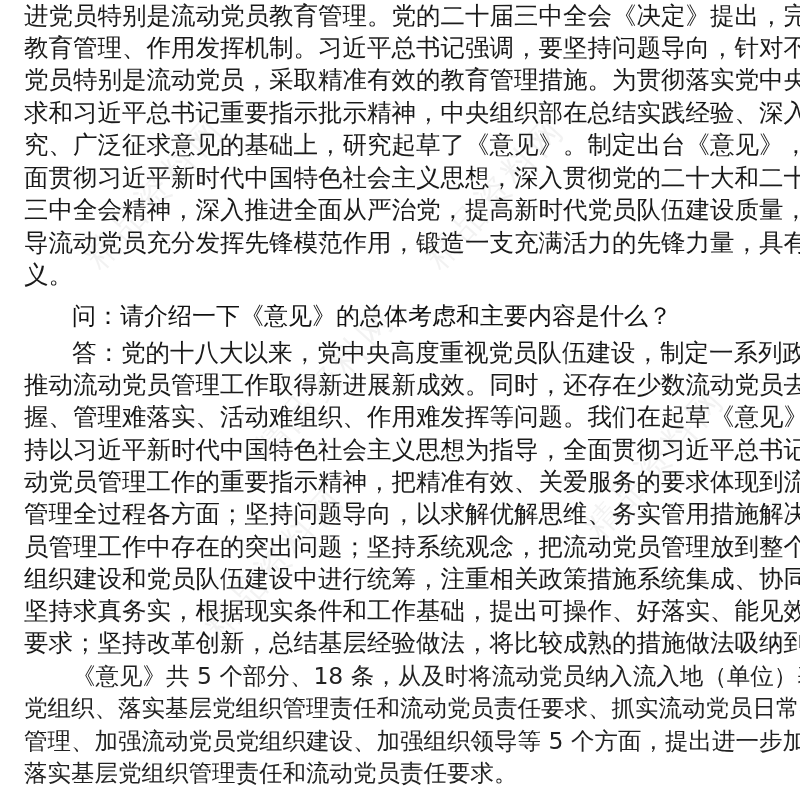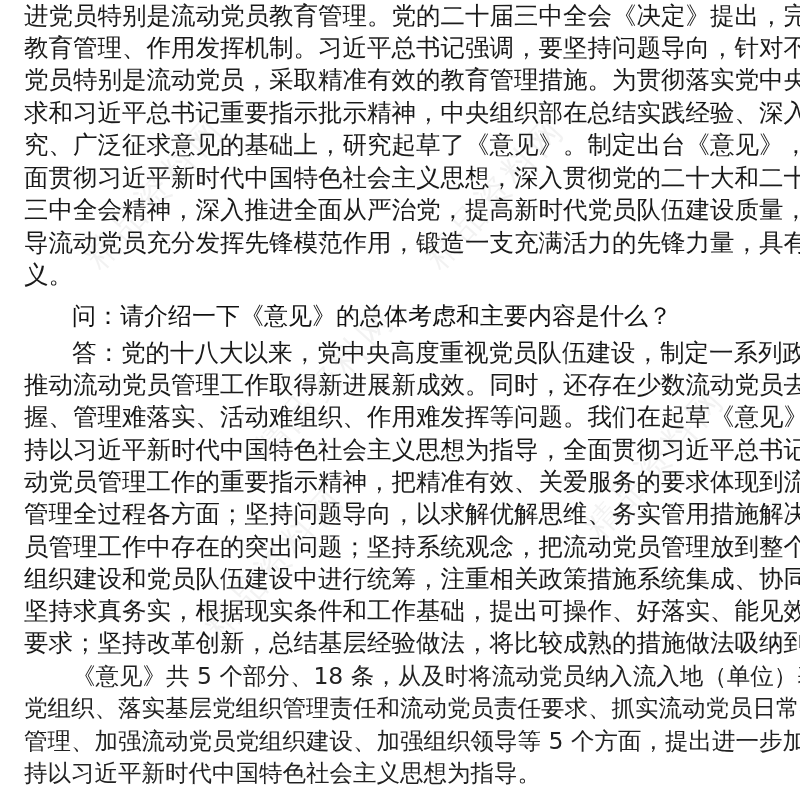--- a/index.html
+++ b/index.html
@@ -103,16 +103,16 @@
     <div class="line" style="top:563px;">组织建设和党员队伍建设中进行统筹，注重相关政策措施系统集成、协同联动；</div>
     <div class="line" style="top:595px;">坚持求真务实，根据现实条件和工作基础，提出可操作、好落实、能见效的具体</div>
     <div class="line" style="top:627px;">要求；坚持改革创新，总结基层经验做法，将比较成熟的措施做法吸纳到《意见》</div>
 
   </div>
 
   <div>
     <div class="line indent sans" style="top:660px;">《意见》共 5 个部分、18 条，从及时将流动党员纳入流入地（单位）基层</div>
     <div class="line sans" style="top:692px;">党组织、落实基层党组织管理责任和流动党员责任要求、抓实流动党员日常教育</div>
     <div class="line sans" style="top:725px;">管理、加强流动党员党组织建设、加强组织领导等 5 个方面，提出进一步加强和</div>
-    <div class="line sans last" style="top:757px;">持以习近平新时代中国特色社会主义思想为指导。</div>
+    <div class="line sans last" style="top:757px;">落实基层党组织管理责任和流动党员责任要求。</div>
   </div>
 
 </div>
 
 </body></html>

